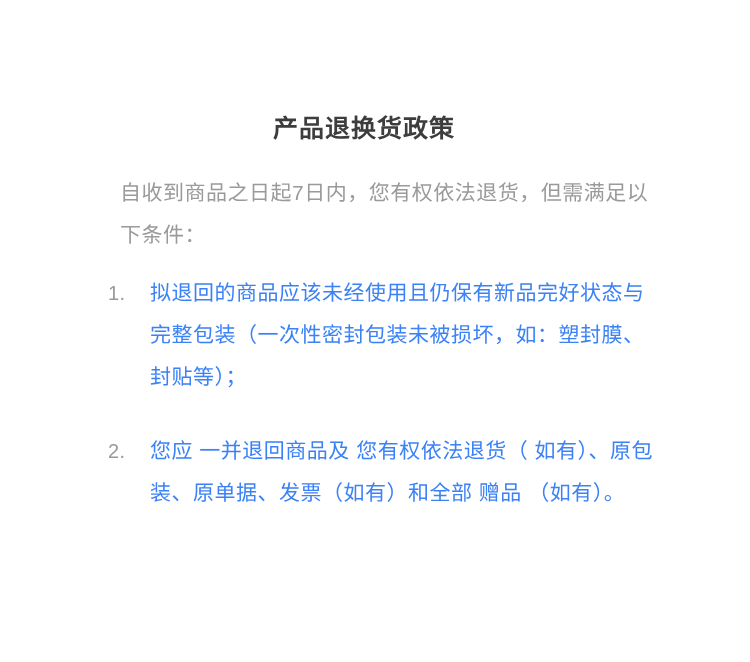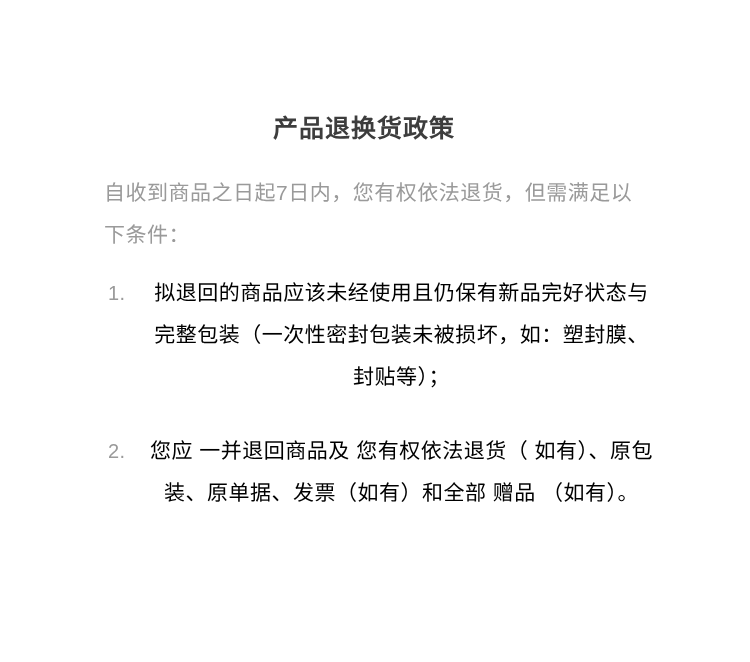--- a/index.html
+++ b/index.html
@@ -27,21 +27,21 @@
     font-weight: bold;
     color: #3d3d3d;
     letter-spacing: 1px;
     margin: 0;
     padding-top: 108px;
   }
   .intro {
     margin: 0;
     padding: 0;
     position: absolute;
-    left: 104px;
+    left: 120px;
     top: 172px;
     width: 540px;
     font-size: 21px;
     line-height: 42px;
     color: #9a9a9a;
     letter-spacing: 0.5px;
   }
   .list {
     position: absolute;
     left: 108px;
@@ -65,22 +65,21 @@
   }
   .item-marker {
     flex: 0 0 auto;
     width: 42px;
     color: #9a9a9a;
     font-size: 20px;
     line-height: 42px;
   }
   .item-text {
     flex: 1 1 auto;
-    color: #000000;
-    text-align: center;
+    color: #3b82f6;
   }
 </style>
 </head>
 <body>
 
 <div class="page">
 
   <h1 class="title">产品退换货政策</h1>
 
   <p class="intro">自收到商品之日起7日内，您有权依法退货，但需满足以下条件：</p>

